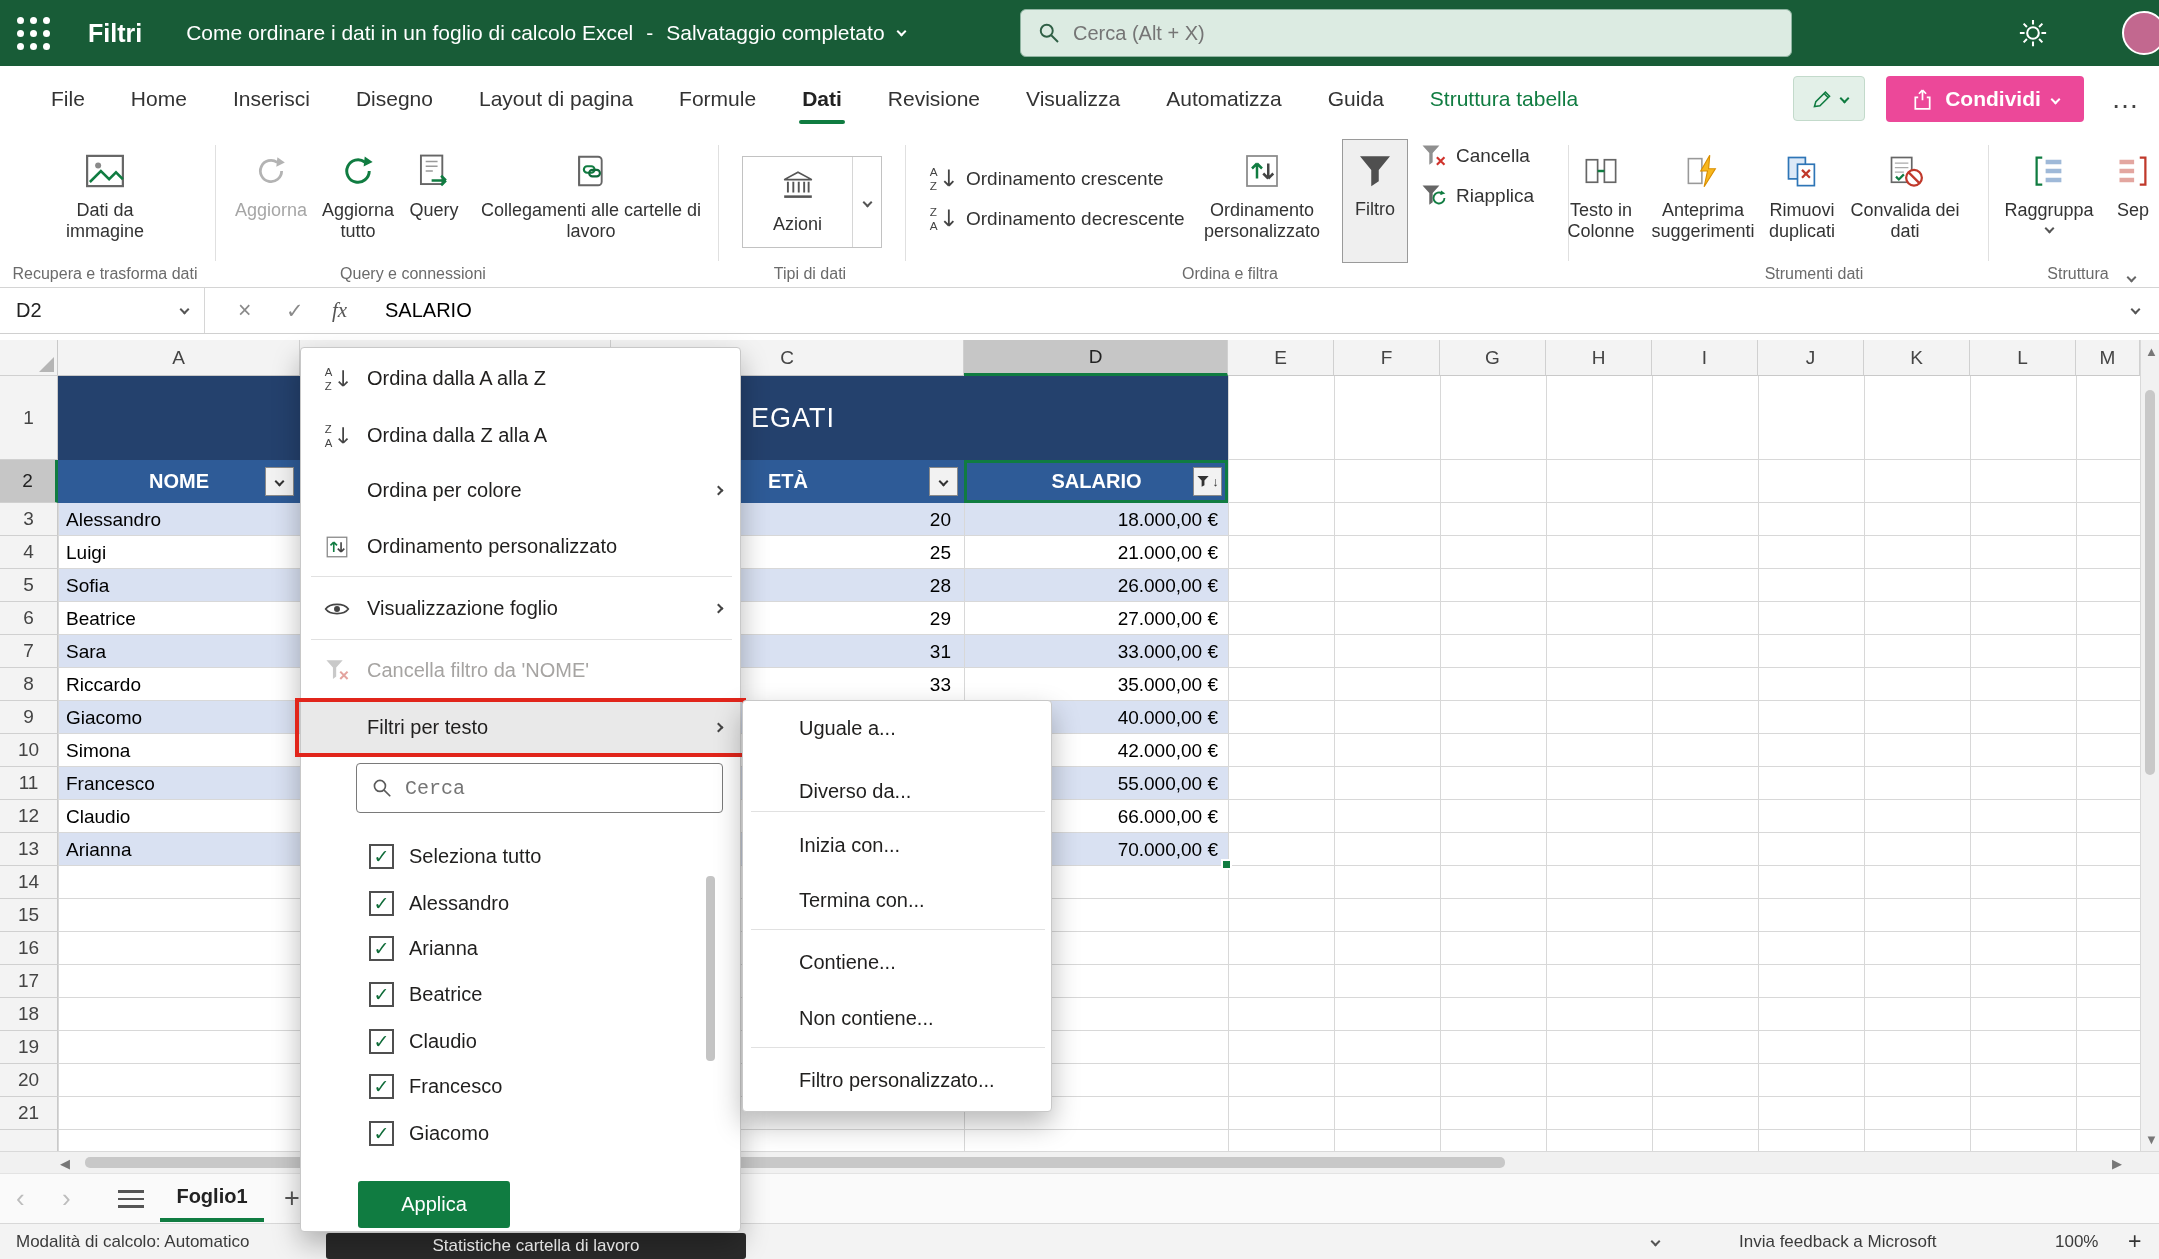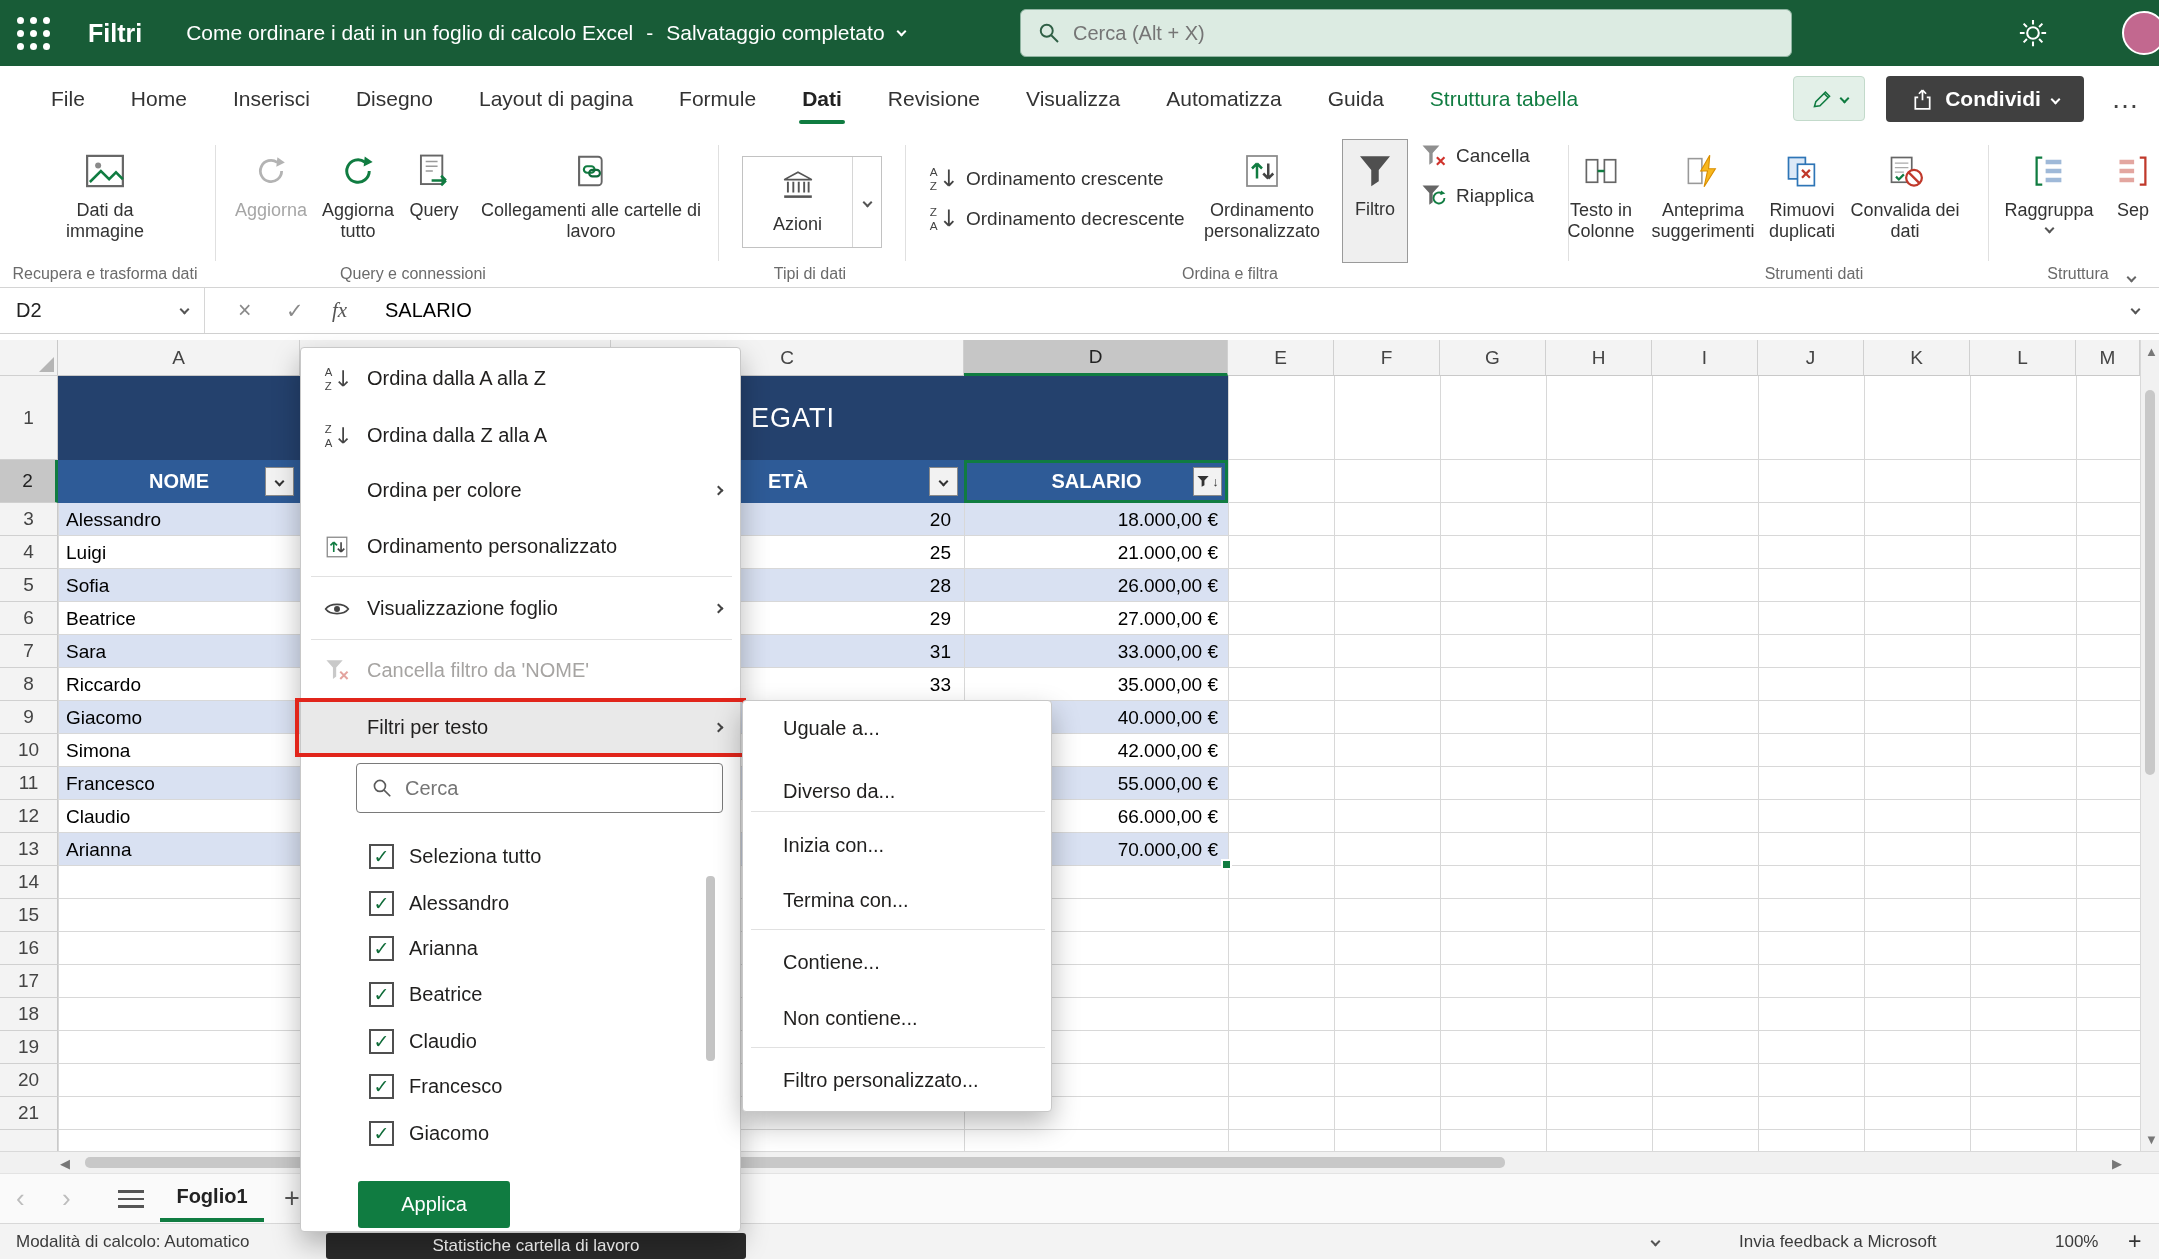--- a/index.html
+++ b/index.html
@@ -51,21 +51,21 @@
   .mi{position:absolute;left:0;width:100%;height:55px;display:flex;align-items:center;padding-left:20px;gap:14px;font-size:20px;color:#201F1E;cursor:default}
   .mi .mic{width:32px;min-width:32px;display:flex;justify-content:center}
   .mi .arr{position:absolute;right:18px;color:#444}
   .mi.disabled{color:#A6A4A2}
   .msep{position:absolute;left:10px;width:421px;height:1px;background:#E1E1E1}
   .cbrow{position:absolute;left:0;width:100%;height:46px;display:flex;align-items:center;padding-left:68px;gap:15px;font-size:20px;color:#201F1E}
   .cb{width:25px;height:25px;min-width:25px;border:2px solid #4F4F4F;background:#fff;display:flex;align-items:center;justify-content:center}
   .cb span{color:#0E6B38;font-size:19px;font-weight:700;line-height:1}
   
   #smenu{left:742px;top:700px;width:310px;height:412px;background:#fff;border:1px solid #C8C8C8;border-radius:4px;box-shadow:0 12px 28px rgba(0,0,0,.28);z-index:70}
-  .smi{position:absolute;left:0;width:100%;height:55px;display:flex;align-items:center;padding-left:40px;font-size:20px;color:#201F1E}
+  .smi{position:absolute;left:0;width:100%;height:55px;display:flex;align-items:center;padding-left:56px;font-size:20px;color:#201F1E}
   
   #hscroll{left:0;top:1151px;width:2159px;height:22px;background:#F1F1F1;border-top:1px solid #D9D9D9}
   #sheetbar{left:0;top:1173px;width:2159px;height:50px;background:#FAFAFA;border-top:1px solid #E3E3E3}
   #statusbar{left:0;top:1223px;width:2159px;height:36px;background:#F3F3F3;border-top:1px solid #D8D8D8;font-size:17px;color:#3B3B3B}
   .sbtext{position:absolute;top:0;line-height:35px;white-space:nowrap}
   .arrowglyph{font-size:13px;color:#777}
 </style>
 </head>
 <body>
 
@@ -129,21 +129,21 @@
     </div>
     <div class="abs" style="left:1793px;top:10px;width:72px;height:45px;background:#E3F0E8;border:1px solid #C3DACB;border-radius:4px;display:flex;align-items:center;justify-content:center;gap:8px;color:#107C41">
       <span>
         <svg viewBox="0 0 32 32" width="22" height="22">
             <path d="M5 27l2-7L21 6l6 6-14 14z" fill="none" stroke="#107C41" stroke-width="2.2"></path>
             <path d="M19 8l6 6" stroke="#107C41" stroke-width="2.2"></path>
           </svg>
       </span>
       <span class="chev chev-sm"></span>
     </div>
-    <div class="abs" style="left:1886px;top:10px;width:198px;height:46px;background:#404040;border-radius:4px;display:flex;align-items:center;justify-content:center;gap:11px;color:#fff;font-size:21px;font-weight:700">
+    <div class="abs" style="left:1886px;top:10px;width:198px;height:46px;background:#ec4899;border-radius:4px;display:flex;align-items:center;justify-content:center;gap:11px;color:#fff;font-size:21px;font-weight:700">
       <span>
         <svg viewBox="0 0 32 32" width="23" height="23">
             <path d="M16 3v14M16 3l-5 5m5-5l5 5" stroke="#fff" stroke-width="2.4" fill="none"></path>
             <path d="M10 13H6v16h20V13h-4" fill="none" stroke="#fff" stroke-width="2.4"></path>
           </svg>
       </span>
       <span>Condividi</span>
       <span class="chev chev-sm"></span>
     </div>
     <div class="abs" style="left:2100px;top:10px;width:50px;height:46px;display:flex;align-items:center;justify-content:center;font-size:28px;color:#444">…</div>
@@ -613,21 +613,21 @@
       <span>Filtri per testo</span>
       <span class="arr chev chev-sm chev-r"></span>
     </div>
     <div class="abs" style="left:55px;top:415px;width:367px;height:50px;border:1px solid #7A7A7A;border-radius:4px;display:flex;align-items:center;padding:0 14px;gap:12px">
       <span>
         <svg viewBox="0 0 32 32" width="22" height="22">
             <circle cx="13" cy="13" r="8" fill="none" stroke="#5A5A5A" stroke-width="2.4"></circle>
             <path d="M19 19l9 9" stroke="#5A5A5A" stroke-width="2.4"></path>
           </svg>
       </span>
-      <input style="border: none; outline: none; background: transparent; font-size: 20px; color: rgb(51, 51, 51); flex: 1 1 0%; font-family: Liberation Sans, sans-serif;" placeholder="Cerca">
+      <input style="border: none; outline: none; background: transparent; font-size: 20px; color: rgb(51, 51, 51); flex: 1 1 0%; font-family: Liberation Mono, monospace;" placeholder="Cerca">
     </div>
     <div class="cbrow" style="top:485px">
       <span class="cb">
           <span>✓</span>
         </span>
       <span>Seleziona tutto</span>
     </div>
     <div class="cbrow" style="top:532px">
       <span class="cb">
           <span>✓</span>

